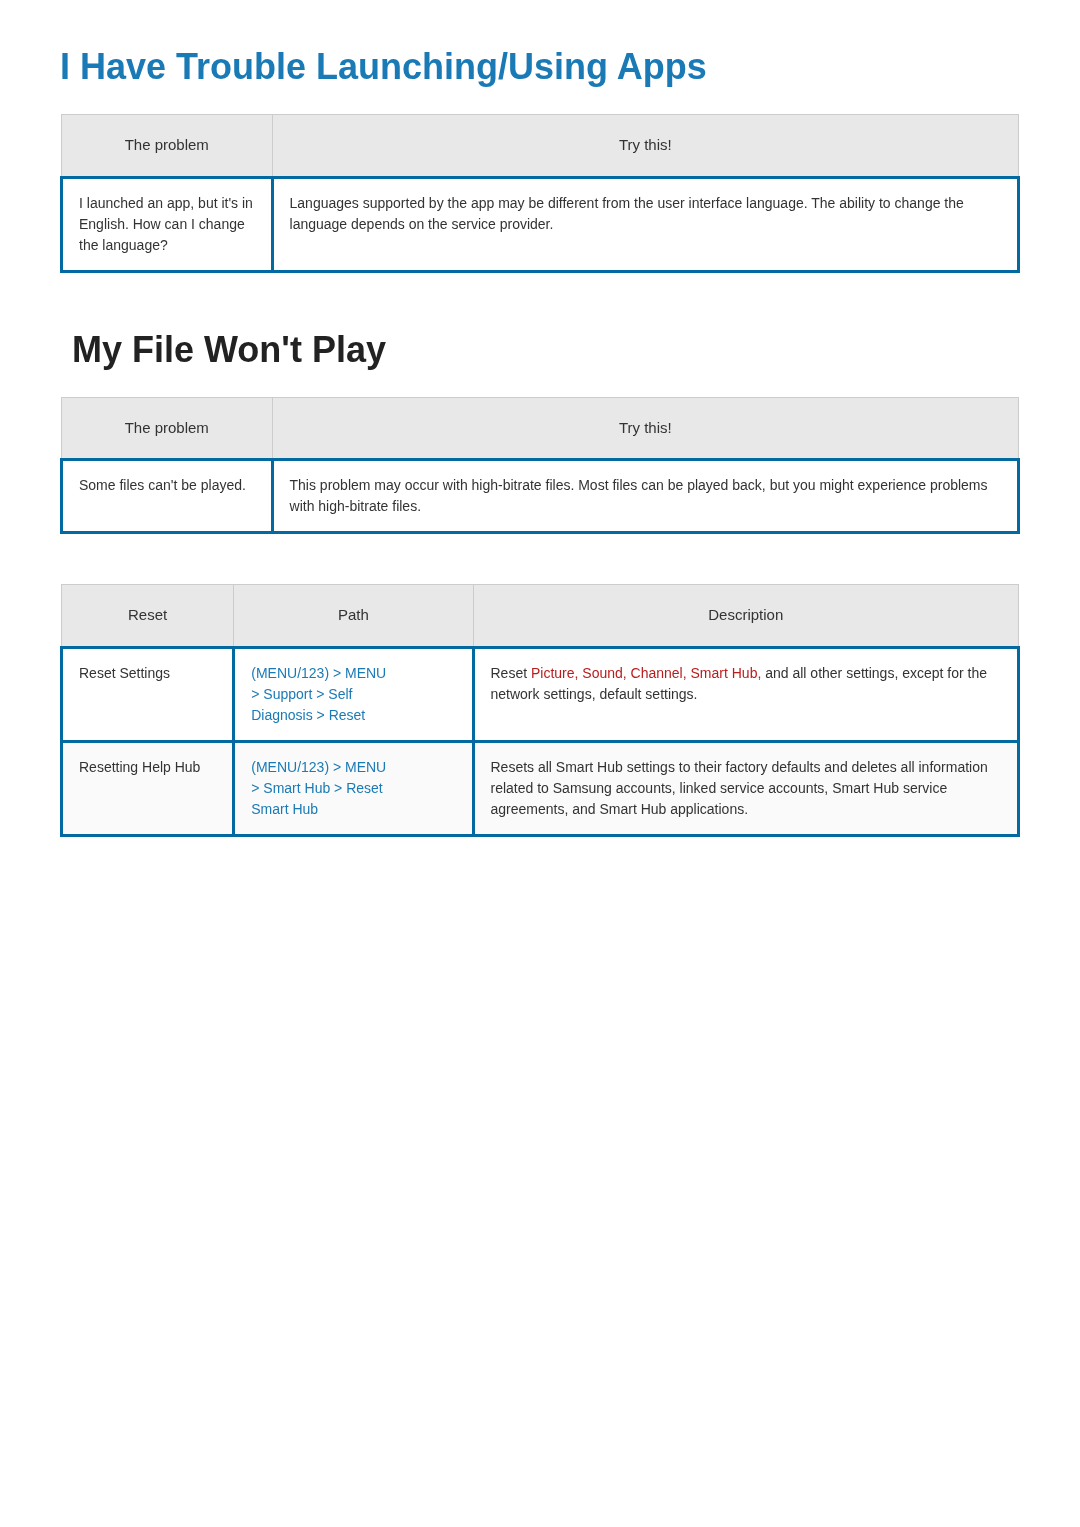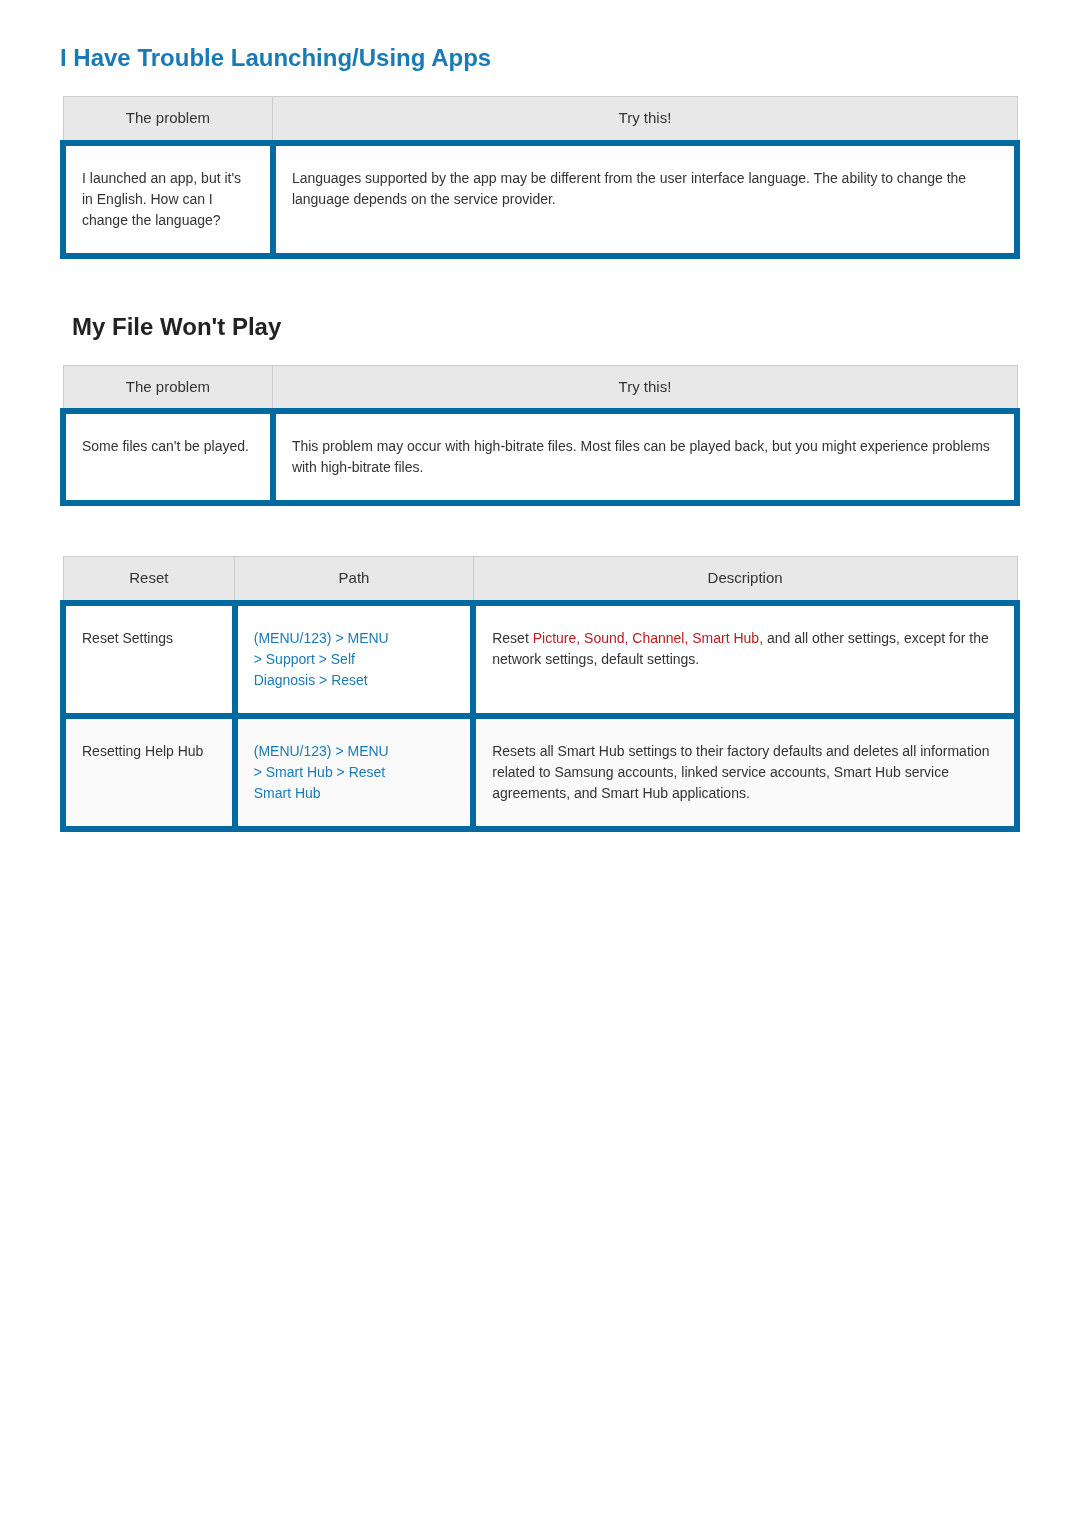--- a/index.html
+++ b/index.html
@@ -16,21 +16,21 @@
       font-size: 15px;
       line-height: 1.5;
       max-width: 1080px;
     }
 
     .section {
       margin-bottom: 50px;
     }
 
     .section-title {
-      font-size: 24px;
+      font-size: 36px;
       font-weight: bold;
       color: #1a7ab5;
       margin-bottom: 20px;
     }
 
     .section-title.black {
       color: #222222;
       margin-left: 12px;
     }
 
@@ -38,39 +38,39 @@
       width: 100%;
       border-collapse: collapse;
       border: 1px solid #cccccc;
     }
 
     thead tr {
       background-color: #e8e8e8;
     }
 
     thead th {
-      padding: 10px 16px;
+      padding: 19px 16px;
       text-align: center;
       font-weight: normal;
       border: 1px solid #cccccc;
       color: #333333;
       font-size: 15px;
     }
 
     tbody tr {
       background-color: #ffffff;
     }
 
     tbody tr:nth-child(even) {
       background-color: #fafafa;
     }
 
     tbody td {
-      padding: 22px 16px;
-      border: 6px solid #0369a1;
+      padding: 14px 16px;
+      border: 3px solid #0369a1;
       vertical-align: top;
       font-size: 14px;
     }
 
     .col-problem {
       width: 22%;
     }
 
     .col-try {
       width: 78%;

